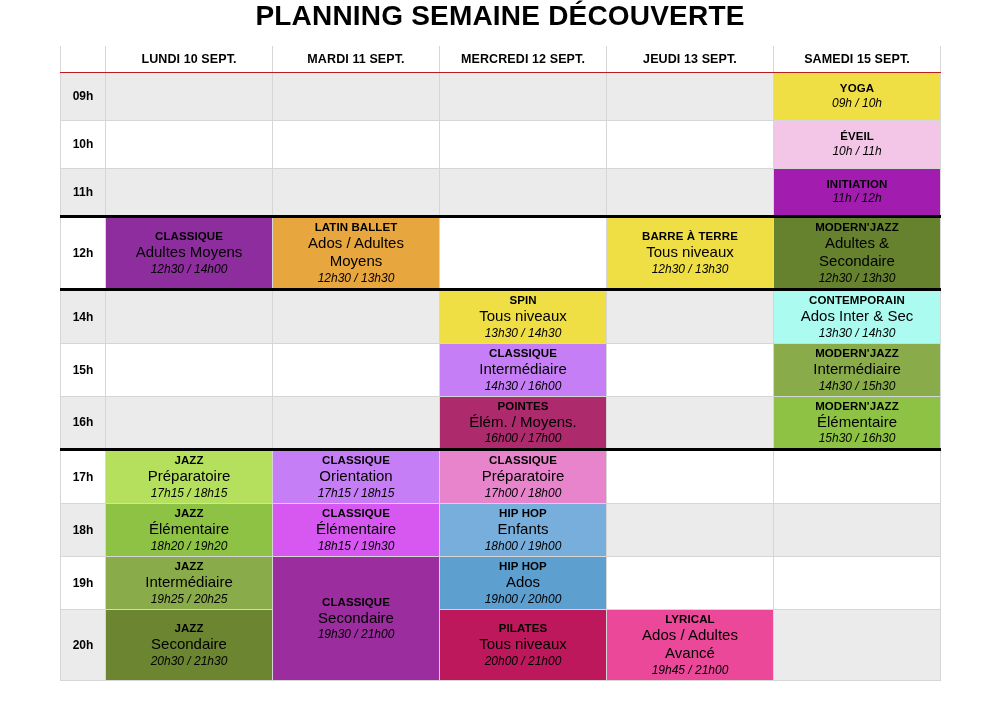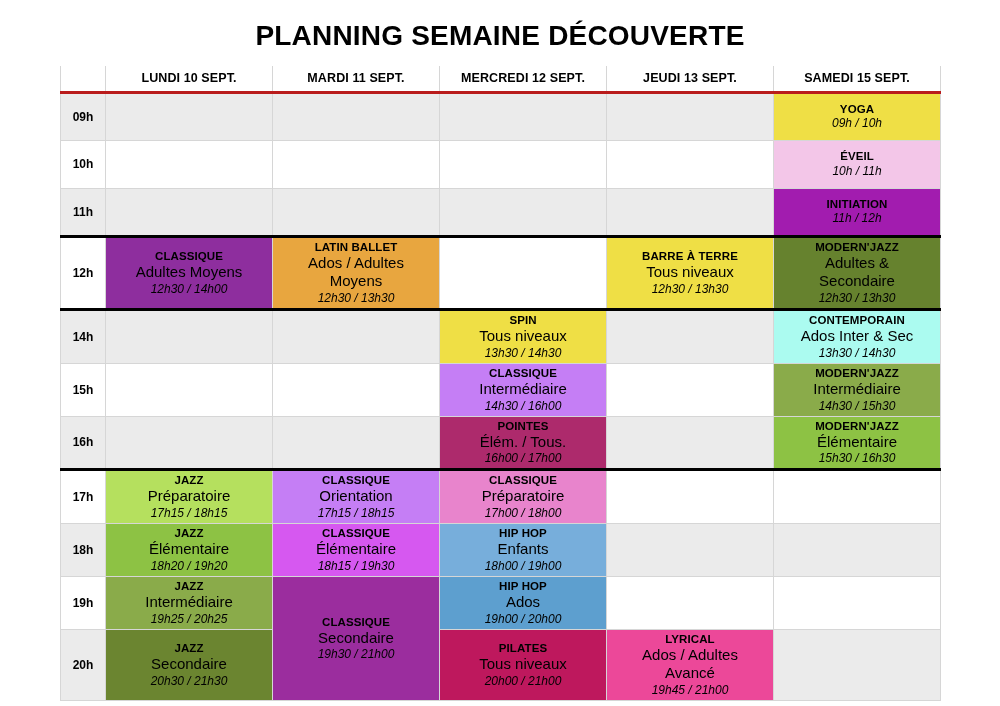--- a/index.html
+++ b/index.html
@@ -10,21 +10,20 @@
     overflow: hidden;
   }
   #page { position: relative; width: 1000px; height: 706px; background: #fff; }
 
   .title {
     text-align: center;
     font-size: 28px;
     font-weight: bold;
     letter-spacing: 0.2px;
     color: #000;
-    padding-top: 20px;
     padding-bottom: 14px;
   }
 
   .grid-wrap { padding: 0 60px; }
 
   table.planning {
     width: 880px;
     border-collapse: collapse;
     table-layout: fixed;
   }
@@ -35,21 +34,21 @@
   
   thead th {
     height: 26px;
     background: #ffffff;
     font-size: 12.5px;
     font-weight: bold;
     color: #000;
     text-align: center;
     border-left: 1px solid #d6d6d6;
     border-right: 1px solid #d6d6d6;
-    border-bottom: 3px solid #b91c1c;
+    border-bottom: 1px solid #b91c1c;
     letter-spacing: 0.1px;
     white-space: nowrap;
   }
   thead th.corner { border-left: 1px solid #d6d6d6; background:#fff; }
 
   
   tbody tr { height: 48px; }
   tbody tr.tall { height: 52px; }
 
   td {
@@ -218,21 +217,21 @@
           <div class="cls-time">14h30 / 15h30</div>
         </td>
       </tr>
 
       <tr class="shade tall sep-below">
         <td class="time">16h</td>
         <td class="empty"></td>
         <td class="empty"></td>
         <td class="event" style="background:#ad2a6c">
           <div class="cls-title">POINTES</div>
-          <div class="cls-level">Élém. / Tous.</div>
+          <div class="cls-level">Élém. / Moyens.</div>
           <div class="cls-time">16h00 / 17h00</div>
         </td>
         <td class="empty"></td>
         <td class="event" style="background:#8dc244">
           <div class="cls-title">MODERN'JAZZ</div>
           <div class="cls-level">Élémentaire</div>
           <div class="cls-time">15h30 / 16h30</div>
         </td>
       </tr>
 

